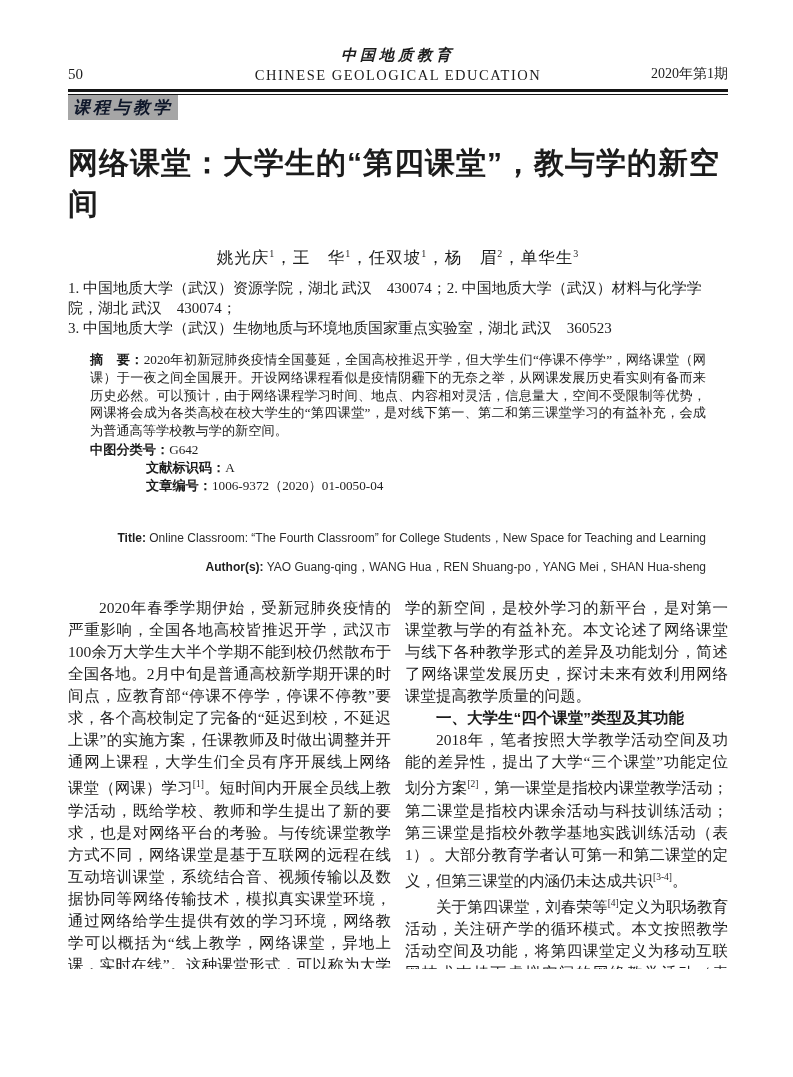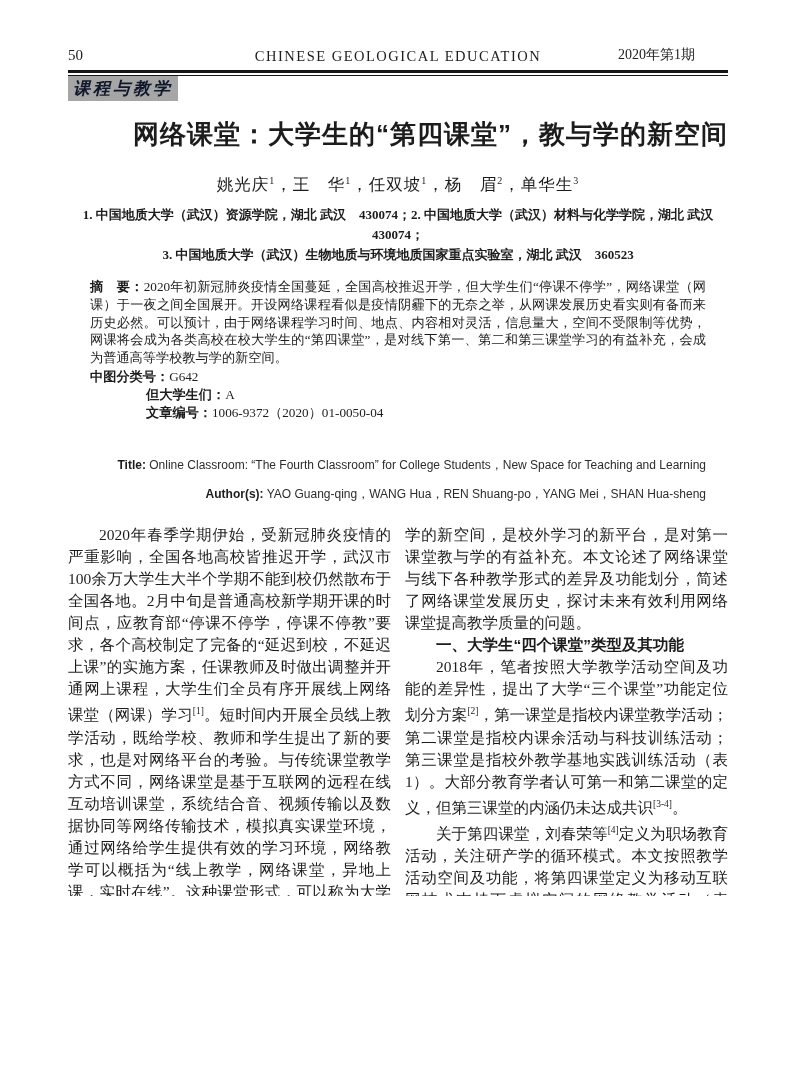--- a/index.html
+++ b/index.html
@@ -11,39 +11,39 @@
     box-sizing:border-box;
     padding:46px 65px 0 68px;
     font-family:"Liberation Serif","DejaVu Serif",serif;
     color:#1c1c1c;
     overflow:hidden;
   }
   
   .hdr-row { display:flex; align-items:flex-end; }
   .hdr-left { width:110px; font-size:15px; padding-bottom:1px; }
   .hdr-center { flex:1; text-align:center; }
-  .hdr-right { width:110px; text-align:left; font-size:14px; padding-bottom:1px; }
+  .hdr-right { width:110px; text-align:right; font-size:14px; padding-bottom:1px; }
   .journal-cn { font-size:15px; font-weight:bold; font-style:italic; letter-spacing:4px; }
   .journal-en { font-size:14.5px; letter-spacing:1.5px; margin-top:2px; }
   .double-rule { margin-top:5px; height:2px; border-top:3px solid #151515; border-bottom:1.5px solid #151515; }
   
   .section-tag {
     display:inline-block; 
     background:#a6a6a6; color:#0f172a;
     font-style:italic; font-weight:bold; font-size:17px;
     letter-spacing:3px; padding:1px 5px;
   }
   .title {
-    margin-top:16px; text-align:right;
+    margin-top:23px; text-align:left;
     font-family:"Liberation Sans","DejaVu Sans",sans-serif;
-    font-weight:700; font-size:26px; letter-spacing:1px;
+    font-weight:700; font-size:30px; letter-spacing:1px;
   }
   .authors { margin-top:22px; text-align:center; font-size:16.5px; letter-spacing:1px; }
   .authors sup { font-size:10px; }
-  .affils { margin-top:9px; text-align:center; font-size:13px; line-height:20px;font-weight:bold; }
+  .affils { margin-top:9px; font-size:15px; line-height:20px; }
   
   .abs-block { margin:13px 22px 0 22px; font-size:13.2px; line-height:17.8px; text-align:justify; }
   .lab { font-family:"Liberation Sans","DejaVu Sans",sans-serif; font-weight:700; font-style:normal; }
   .meta-row { display:flex; margin-top:1px;flex-direction:column; }
   .meta-item { white-space:nowrap; }
   .meta-item + .meta-item { margin-left:56px; }
   
   .eng-block {
     margin:30px 22px 0 22px;
     font-family:"Liberation Sans","DejaVu Sans",sans-serif;
@@ -63,20 +63,21 @@
   .col sup.ref { font-size:9.5px; }
 </style>
 </head>
 <body>
 
 <div class="page">
 
   <div class="hdr-row">
     <div class="hdr-left">50</div>
     <div class="hdr-center">
+      <div class="journal-cn">中国地质教育</div>
       <div class="journal-en">CHINESE  GEOLOGICAL  EDUCATION</div>
     </div>
     <div class="hdr-right">2020年第1期</div>
   </div>
   <div class="double-rule"></div>
 
   <div>
     <span class="section-tag">课程与教学</span>
   </div>
   <h1 class="title" style="margin-bottom:0;">网络课堂：大学生的“第四课堂”，教与学的新空间</h1>
@@ -86,21 +87,21 @@
       <div>1. 中国地质大学（武汉）资源学院，湖北 武汉　430074；2. 中国地质大学（武汉）材料与化学学院，湖北 武汉　430074；</div>
       <div>3. 中国地质大学（武汉）生物地质与环境地质国家重点实验室，湖北 武汉　360523</div>
     </div>
 
   <div class="abs-block">
     <div>
       <span class="lab">摘　要：</span><span>2020年初新冠肺炎疫情全国蔓延，全国高校推迟开学，但大学生们“停课不停学”，网络课堂（网课）于一夜之间全国展开。开设网络课程看似是疫情阴霾下的无奈之举，从网课发展历史看实则有备而来历史必然。可以预计，由于网络课程学习时间、地点、内容相对灵活，信息量大，空间不受限制等优势，网课将会成为各类高校在校大学生的“第四课堂”，是对线下第一、第二和第三课堂学习的有益补充，会成为普通高等学校教与学的新空间。</span>
     </div>
     <div class="meta-row">
       <span class="meta-item"><span class="lab">中图分类号：</span><span>G642</span></span>
-      <span class="meta-item"><span class="lab">但大学生们：</span><span>A</span></span>
+      <span class="meta-item"><span class="lab">文献标识码：</span><span>A</span></span>
       <span class="meta-item"><span class="lab">文章编号：</span><span>1006-9372（2020）01-0050-04</span></span>
     </div>
   </div>
 
   <div class="eng-block">
     <p><span class="lab">Title:</span> <span>Online Classroom: “The Fourth Classroom” for College Students，New Space for Teaching and Learning</span></p>
     <p><span class="lab">Author(s):</span> <span>YAO Guang-qing，WANG Hua，REN Shuang-po，YANG Mei，SHAN Hua-sheng</span></p>
   </div>
 
   <div class="body-cols">

